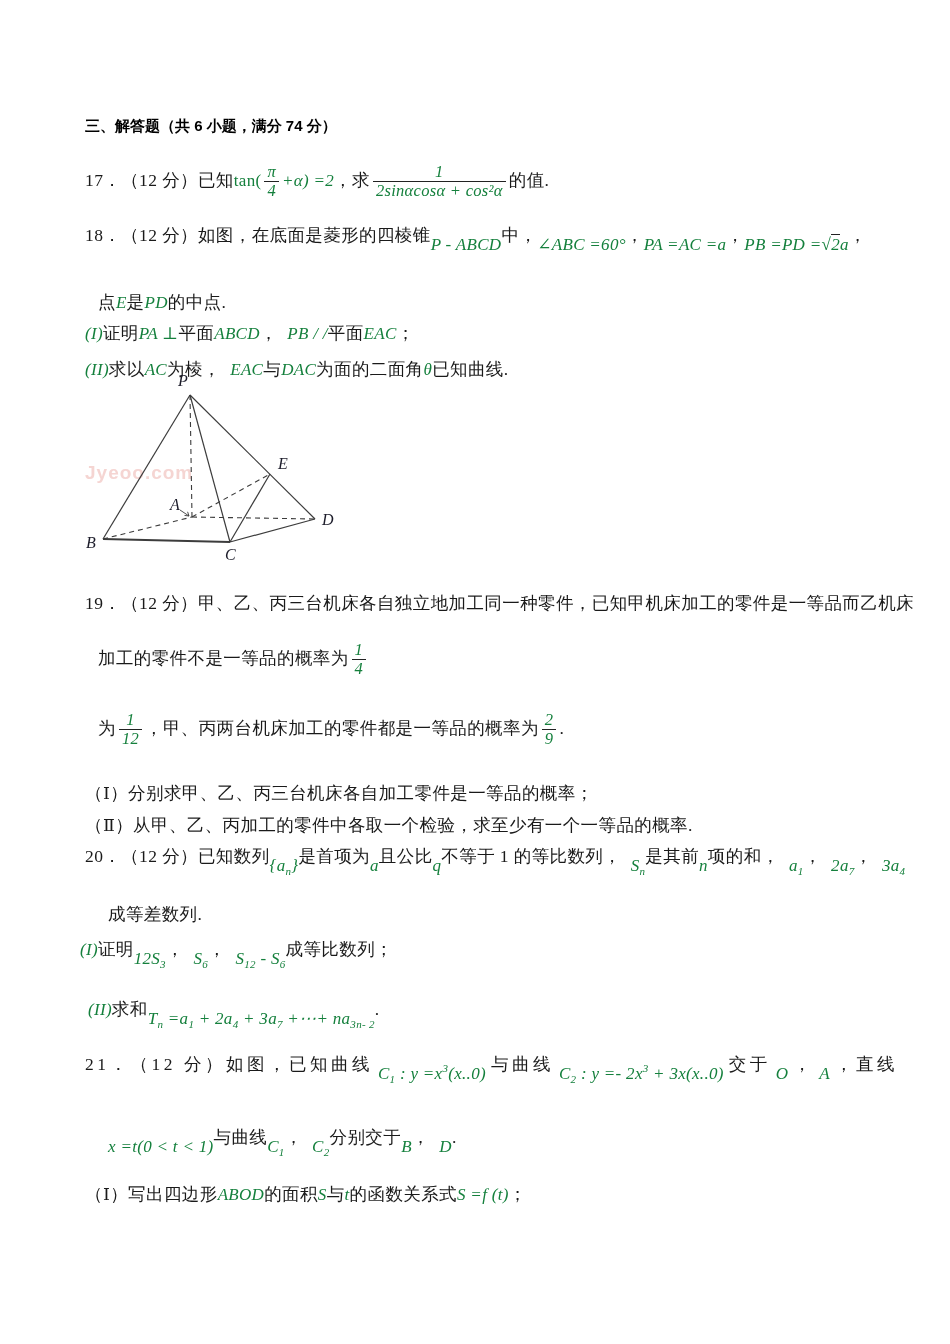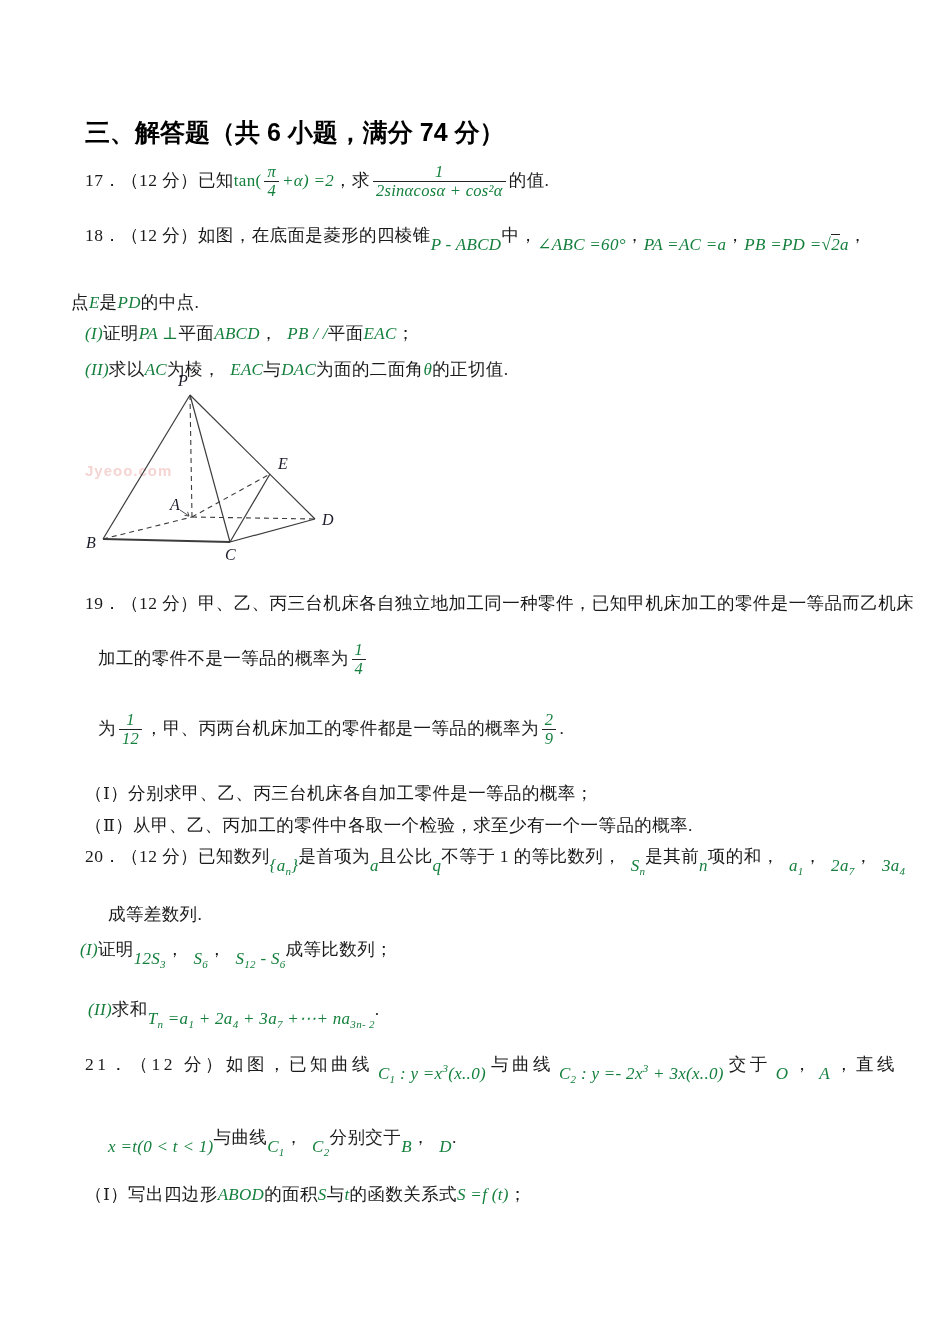--- a/index.html
+++ b/index.html
@@ -14,21 +14,21 @@
   .line{
     position:absolute;
     white-space:pre;
     font-size:17.5px;
     line-height:1.35;
     color:#1a1a1a;
   }
   .hdr{
     font-family:"Liberation Sans","DejaVu Sans",sans-serif;
     font-weight:bold;
-    font-size:25px;
+    font-size:15px;
     color:#000;
   }
   .cn{
     font-family:"Liberation Serif","DejaVu Serif",serif;
     letter-spacing:0.4px;
     text-align:right;
   }
   .m{
     font-family:"Liberation Serif","DejaVu Serif",serif;
     font-style:italic;
@@ -61,39 +61,39 @@
     font-family:"Liberation Serif","DejaVu Serif",serif;
     font-style:italic;
     font-size:16px;
     fill:#1c1c2a;
   }
   .watermark{
     position:absolute;
     left:85px;top:462px;
     font-family:"Liberation Sans","DejaVu Sans",sans-serif;
     font-weight:bold;
-    font-size:15px;
+    font-size:19px;
     color:#f2c7c4;
     opacity:0.75;
     letter-spacing:1px;
   }
 </style>
 </head>
 <body>
 
 <div class="page">
 
   <div class="line hdr" style="top:116px;left:85px">三、解答题（共 6 小题，满分 74 分）</div>
 
   <div class="line" style="top:163px;left:85px"><span class="cn">17．（12 分）已知</span><span class="m"><span class="up">tan(</span><span class="frac"><span class="num">π</span><span class="den">4</span></span><span>+α) =2</span></span><span class="cn">，求</span><span class="m"><span class="frac"><span class="num">1</span><span class="den">2sinαcosα + cos²α</span></span></span><span class="cn">的值.</span></div>
 
   <div class="line" style="top:224px;left:85px"><span class="cn">18．（12 分）如图，在底面是菱形的四棱锥</span><span class="m low"><span>P - ABCD</span></span><span class="cn">中，</span><span class="m low"><span>∠ABC =60°</span></span><span class="cn">，</span><span class="m low"><span>PA =AC =a</span></span><span class="cn">，</span><span class="m low"><span>PB =PD =</span><span class="sqrt"><span class="rad">√</span><span class="rv">2</span></span><span>a</span></span><span class="cn">，</span></div>
-  <div class="line" style="top:291px;left:71px"><span class="cn">点</span><span class="m"><span>E</span></span><span class="cn">是</span><span class="m"><span>PD</span></span><span class="cn">的中点.</span></div>
+  <div class="line" style="top:291px;left:98px"><span class="cn">点</span><span class="m"><span>E</span></span><span class="cn">是</span><span class="m"><span>PD</span></span><span class="cn">的中点.</span></div>
   <div class="line" style="top:322px;left:85px"><span class="m"><span>(I)</span></span><span class="cn">证明</span><span class="m"><span>PA ⊥</span></span><span class="cn">平面</span><span class="m"><span>ABCD</span></span><span class="cn">，  </span><span class="m"><span>PB / /</span></span><span class="cn">平面</span><span class="m"><span>EAC</span></span><span class="cn">；</span></div>
-  <div class="line" style="top:358px;left:85px"><span class="m"><span>(II)</span></span><span class="cn">求以</span><span class="m"><span>AC</span></span><span class="cn">为棱，  </span><span class="m"><span>EAC</span></span><span class="cn">与</span><span class="m"><span>DAC</span></span><span class="cn">为面的二面角</span><span class="m"><span>θ</span></span><span class="cn">的正切值.</span></div>
+  <div class="line" style="top:358px;left:85px"><span class="m"><span>(II)</span></span><span class="cn">求以</span><span class="m"><span>AC</span></span><span class="cn">为棱，  </span><span class="m"><span>EAC</span></span><span class="cn">与</span><span class="m"><span>DAC</span></span><span class="cn">为面的二面角</span><span class="m"><span>θ</span></span><span class="cn">已知曲线.</span></div>
 
   <div class="watermark">Jyeoo.com</div>
 
   <svg class="figure" width="300" height="205" viewBox="0 0 300 205">
 
     <g stroke="#3c3c3c" stroke-width="1.2" fill="none">
       <line x1="118" y1="23" x2="31" y2="167"></line>
       <line x1="118" y1="23" x2="158" y2="170"></line>
       <line x1="118" y1="23" x2="243" y2="147"></line>
       <line x1="158" y1="170" x2="243" y2="147"></line>

